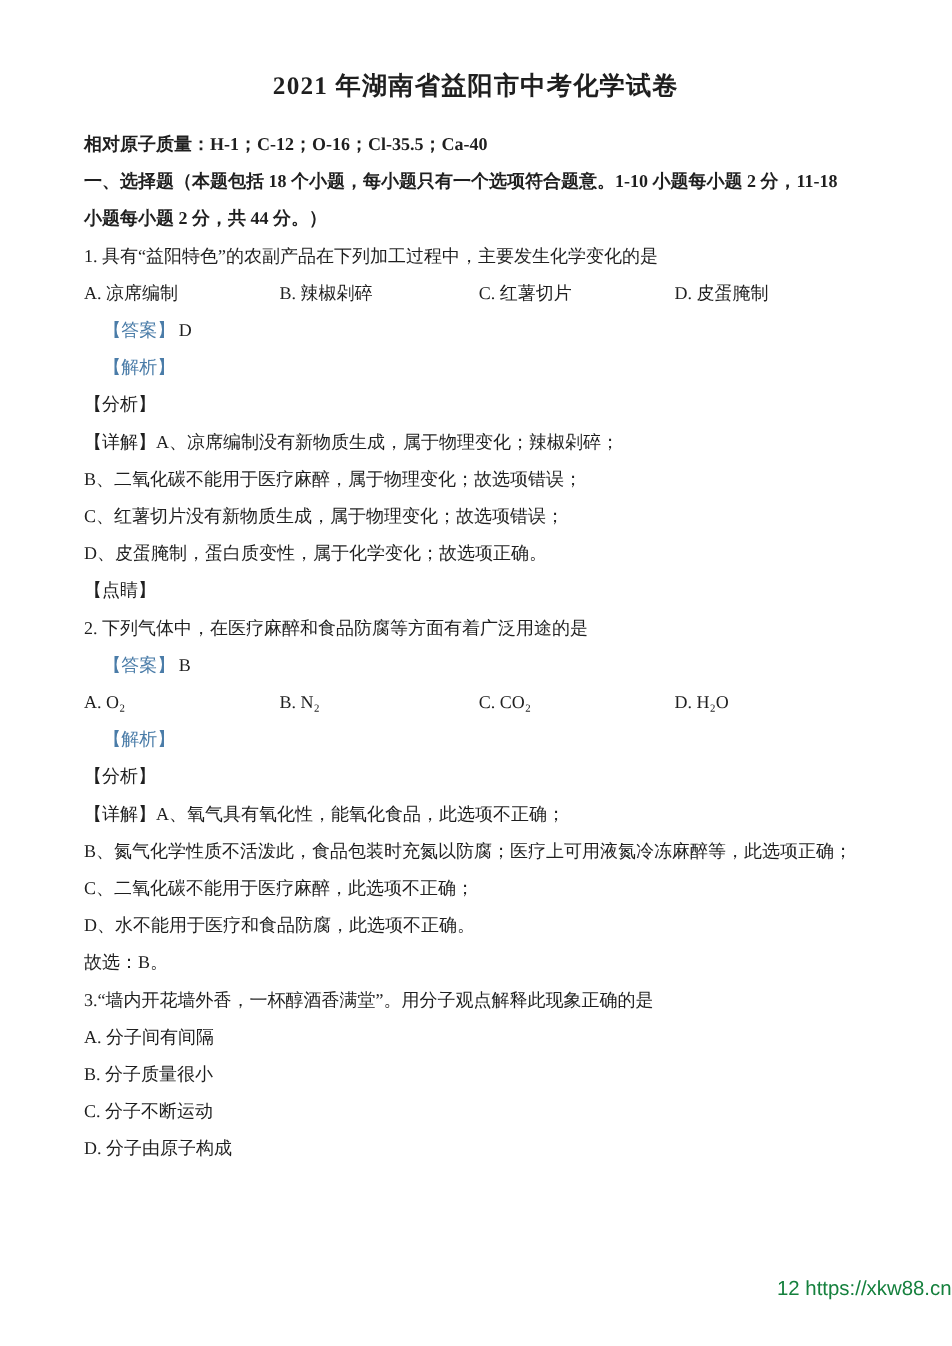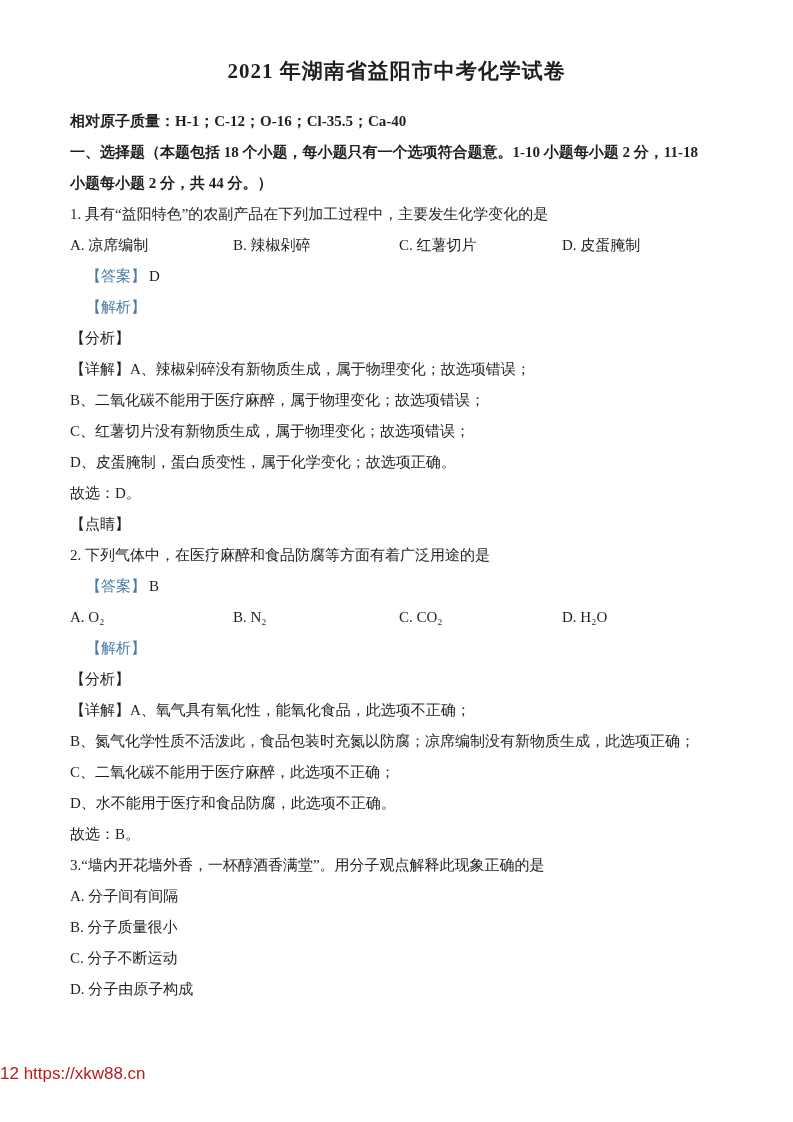--- a/index.html
+++ b/index.html
@@ -44,24 +44,24 @@
   .opt-a { left: 0; }
   .opt-b { left: 163px; }
   .opt-c { left: 329px; }
   .opt-d { left: 492px; }
   .answer-letter { margin-left: 3px; }
   .page-footer {
     position: absolute;
     top: 1064px;
     left: 0;
     width: 100%;
-    text-align: left;
+    text-align: right;
     font-family: "Liberation Sans", "DejaVu Sans", sans-serif;
     font-size: 17px;
-    color: #b91c1c;
+    color: #15803d;
   }
 </style>
 </head>
 <body>
 
 <div class="page">
   <div class="content">
 
     <h1 class="doc-title">2021 年湖南省益阳市中考化学试卷</h1>
 
@@ -80,26 +80,25 @@
     <div class="line">
       <span class="blue">【答案】</span><span class="answer-letter">D</span>
     </div>
     <div class="line">
       <span class="blue">【解析】</span>
     </div>
     <div class="line">
       <span>【分析】</span>
     </div>
     <div class="line">
-      <span>【详解】</span><span>A、辣椒剁碎没有新物质生成，属于物理变化；故选项错误；</span>
+      <span>【详解】</span><span>A、凉席编制没有新物质生成，属于物理变化；辣椒剁碎；</span>
     </div>
     <div class="line">B、二氧化碳不能用于医疗麻醉，属于物理变化；故选项错误；</div>
     <div class="line">C、红薯切片没有新物质生成，属于物理变化；故选项错误；</div>
     <div class="line">D、皮蛋腌制，蛋白质变性，属于化学变化；故选项正确。</div>
-    <div class="line">故选：D。</div>
     <div class="line">
       <span>【点睛】</span>
     </div>
 
     <div class="line">2. 下列气体中，在医疗麻醉和食品防腐等方面有着广泛用途的是</div>
     <div class="line">
       <span class="blue">【答案】</span><span class="answer-letter">B</span>
     </div>
     <div class="line options-row">
       <span class="opt opt-a">A. O₂</span>
@@ -109,21 +108,21 @@
     </div>
     <div class="line">
       <span class="blue">【解析】</span>
     </div>
     <div class="line">
       <span>【分析】</span>
     </div>
     <div class="line">
       <span>【详解】</span><span>A、氧气具有氧化性，能氧化食品，此选项不正确；</span>
     </div>
-    <div class="line">B、氮气化学性质不活泼此，食品包装时充氮以防腐；凉席编制没有新物质生成，此选项正确；</div>
+    <div class="line">B、氮气化学性质不活泼此，食品包装时充氮以防腐；医疗上可用液氮冷冻麻醉等，此选项正确；</div>
     <div class="line">C、二氧化碳不能用于医疗麻醉，此选项不正确；</div>
     <div class="line">D、水不能用于医疗和食品防腐，此选项不正确。</div>
     <div class="line">故选：B。</div>
 
     <div class="line">3.“墙内开花墙外香，一杯醇酒香满堂”。用分子观点解释此现象正确的是</div>
     <div class="line">A. 分子间有间隔</div>
     <div class="line">B. 分子质量很小</div>
     <div class="line">C. 分子不断运动</div>
     <div class="line">D. 分子由原子构成</div>
 

